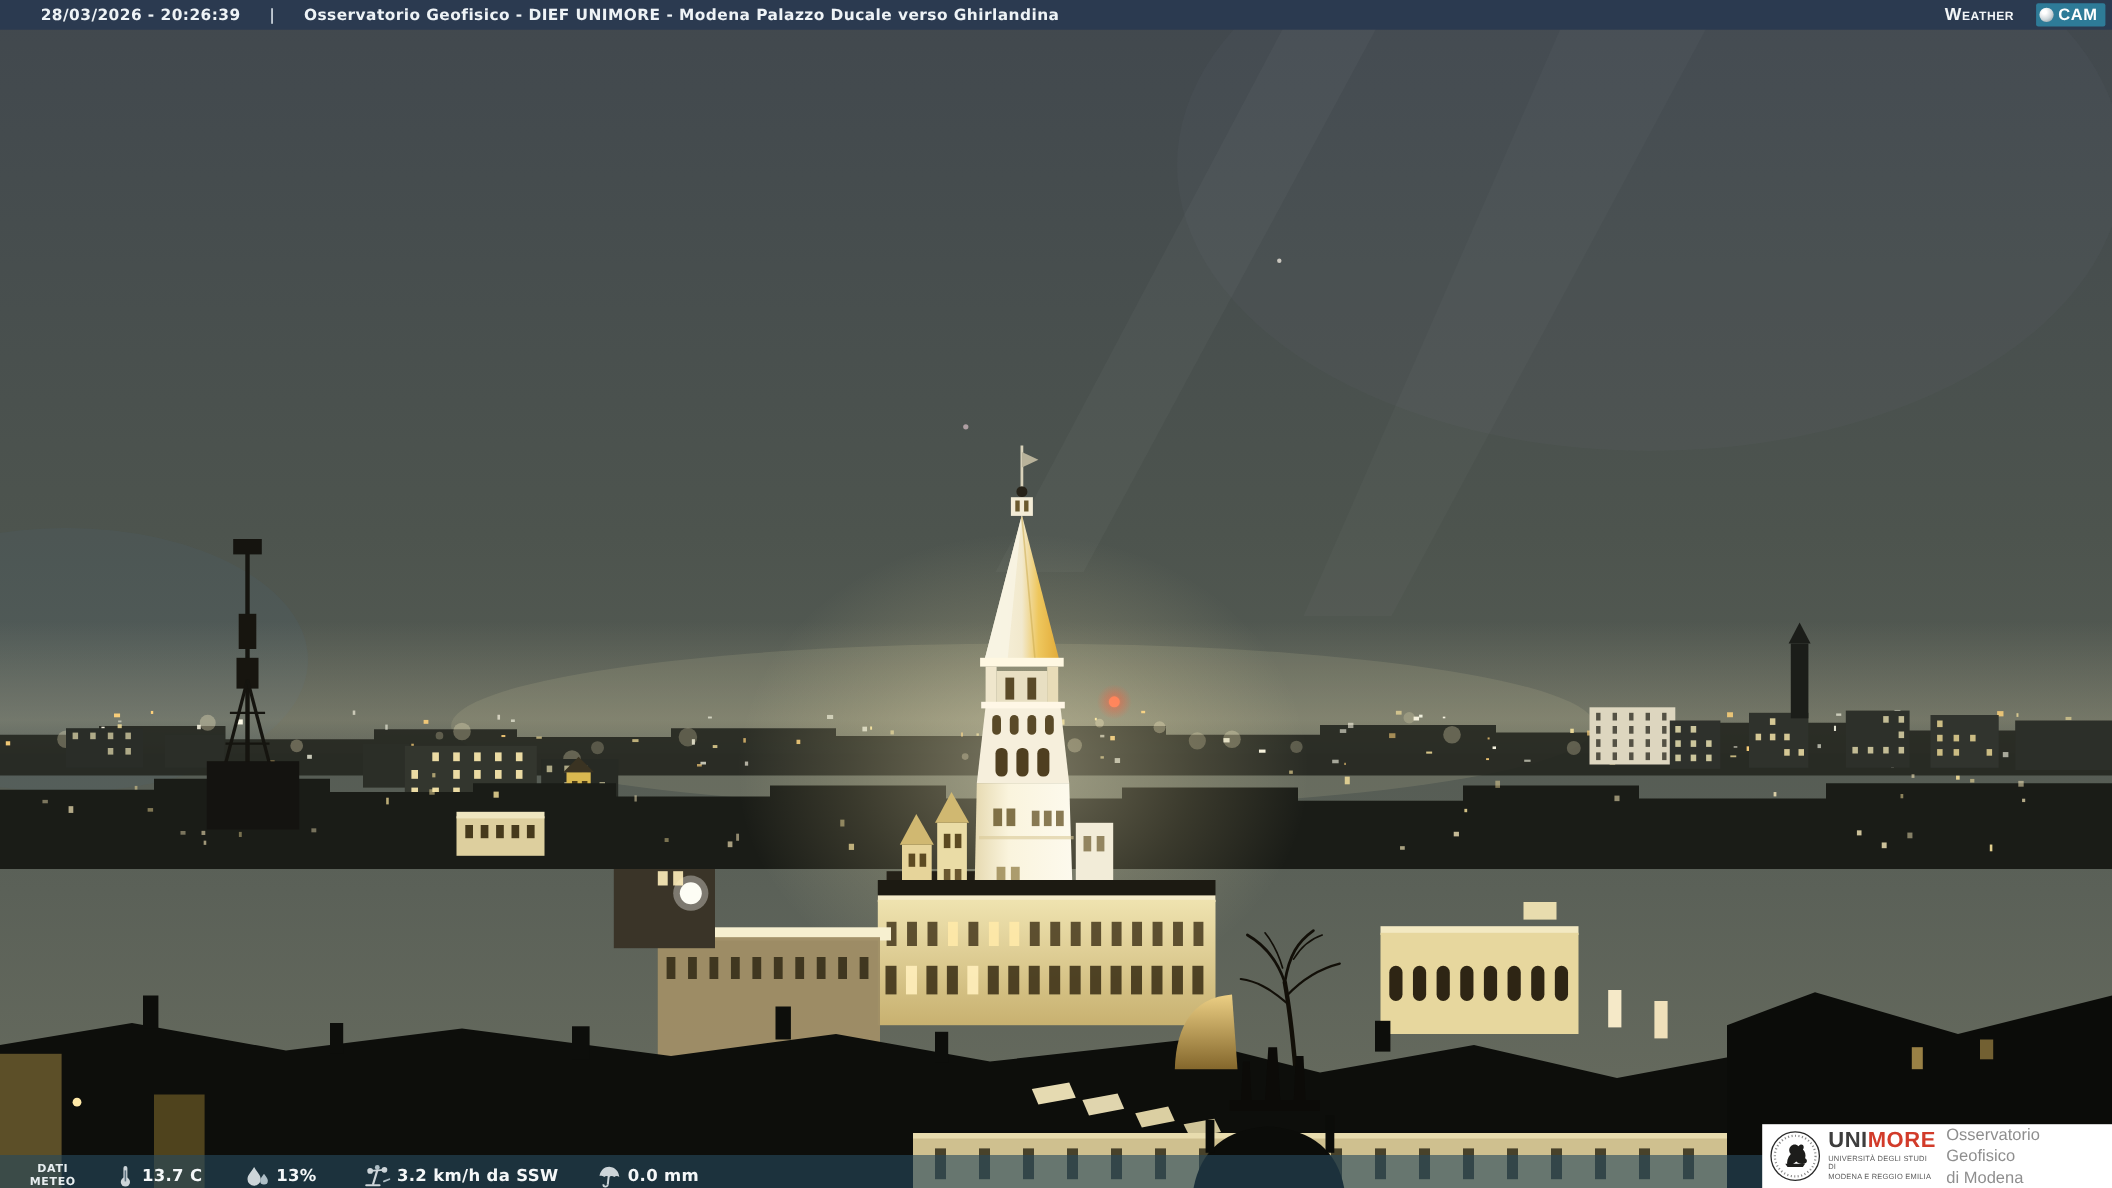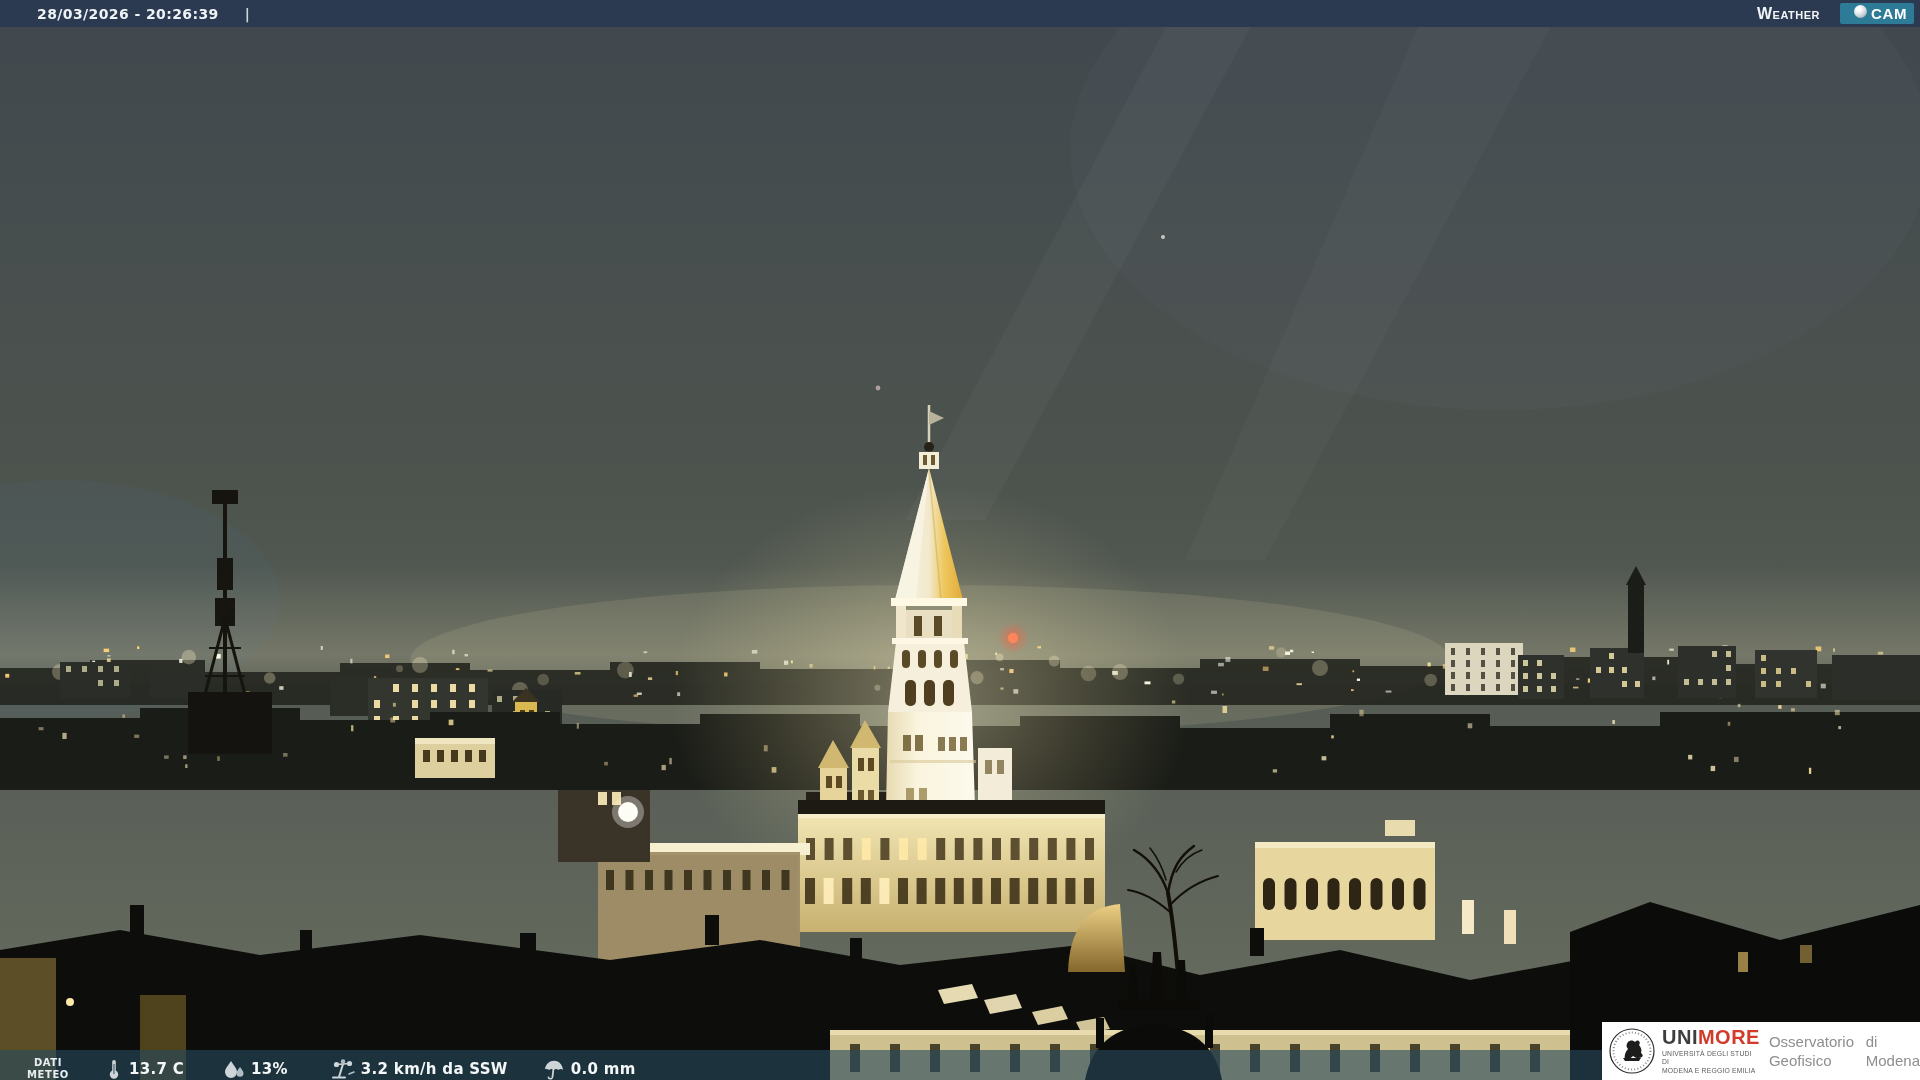--- a/index.html
+++ b/index.html
@@ -17,22 +17,22 @@
   
   .top-bar{position:absolute;top:0;left:0;width:1920px;height:27px;
     background:var(--c-topbar);display:flex;align-items:center;
     color:#eef3f6;font-size:14px;font-weight:bold;letter-spacing:.4px;z-index:30}
   .top-bar .dt{margin-left:37px;white-space:pre}
   .top-bar .divider{margin:0 26px;color:#cdd6de;font-weight:bold}
   .top-bar .cam-title{white-space:pre}
   .wcam{position:absolute;top:2px;right:6px;height:23px;display:flex;align-items:center;gap:20px;z-index:31;cursor:pointer}
   .wcam .w-txt{font-variant:small-caps;font-weight:600;font-size:16px;color:#f2f5f7;letter-spacing:.5px;
     font-family:"Liberation Sans",sans-serif}
-  .wcam .w-box{display:flex;gap:4px;background:var(--c-teal);
-    padding:2px 7px 2px 14px;border-radius:2px;height:21px}
+  .wcam .w-box{display:flex;align-items:center;gap:4px;background:var(--c-teal);
+    padding:2px 7px 2px 3px;border-radius:2px;height:21px}
   .wcam .w-ball{width:13px;height:13px;border-radius:50%;
     background:radial-gradient(circle at 35% 30%,#ffffff 15%,#cfd8dc 55%,#7d8b92 100%)}
   .wcam .w-cam{font-weight:bold;font-size:15px;color:#fff;letter-spacing:.6px;
     font-family:"Liberation Sans",sans-serif}
 
   
   .weather-bar{position:absolute;left:0;top:1050px;width:1920px;height:30px;
     background:var(--c-bar);display:flex;align-items:flex-end;color:#f4f7f8;z-index:20}
   .wb-label{margin-left:18px;width:60px;text-align:center;font-size:10px;font-weight:bold;
     line-height:1.15;letter-spacing:.6px;color:#e8eef0}
@@ -42,21 +42,21 @@
 
   
   .logo-box{position:absolute;left:1602px;top:1022px;width:318px;height:58px;background:#ffffff;
     display:flex;align-items:center;z-index:25;cursor:pointer;
     font-family:"Liberation Sans",sans-serif}
   .seal{margin-left:7px;flex:0 0 auto}
   .uni-col{margin-left:7px;display:flex;flex-direction:column;justify-content:center}
   .uni-line{font-size:20px;font-weight:bold;letter-spacing:.5px;line-height:1}
   .uni-line .uni{color:#3d3d3d}.uni-line .more{color:var(--c-red)}
   .uni-sub{margin-top:3px;font-size:6.8px;color:#5b5b5b;letter-spacing:.2px;line-height:1.2}
-  .org-col{margin-left:9px;display:flex;flex-direction:row;justify-content:center}
+  .org-col{margin-left:9px;display:flex;flex-direction:column;justify-content:center}
   .org-col div{font-size:15px;color:#8e8e8e;line-height:1.3}
 </style>
 </head>
 <body>
 
 <div class="stage">
 
 <svg class="scene" viewBox="0 0 1920 1080" preserveAspectRatio="none">
   <defs>
     <linearGradient id="skyGrad" x1="0" y1="0" x2="0" y2="1">
@@ -631,20 +631,21 @@
   <rect x="1800" y="945" width="12" height="18" fill="#b89a4e" opacity="0.6"></rect>
 
   <rect x="0" y="958" width="56" height="122" fill="#6b5a2e" opacity="0.85"></rect>
   <rect x="140" y="995" width="46" height="85" fill="#57491f" opacity="0.9"></rect>
   <circle cx="70" cy="1002" r="4" fill="#ffe9a8"></circle>
 </svg>
 
 <div class="top-bar">
   <span class="dt">28/03/2026 - 20:26:39</span>
   <span class="divider">|</span>
+  <span class="cam-title">Osservatorio Geofisico - DIEF UNIMORE - Modena Palazzo Ducale verso Ghirlandina</span>
 </div>
 <div class="wcam">
   <span class="w-txt">Weather</span>
   <span class="w-box">
     <span class="w-ball"></span>
     <span class="w-cam">CAM</span>
   </span>
 </div>
 
 <div class="weather-bar">

